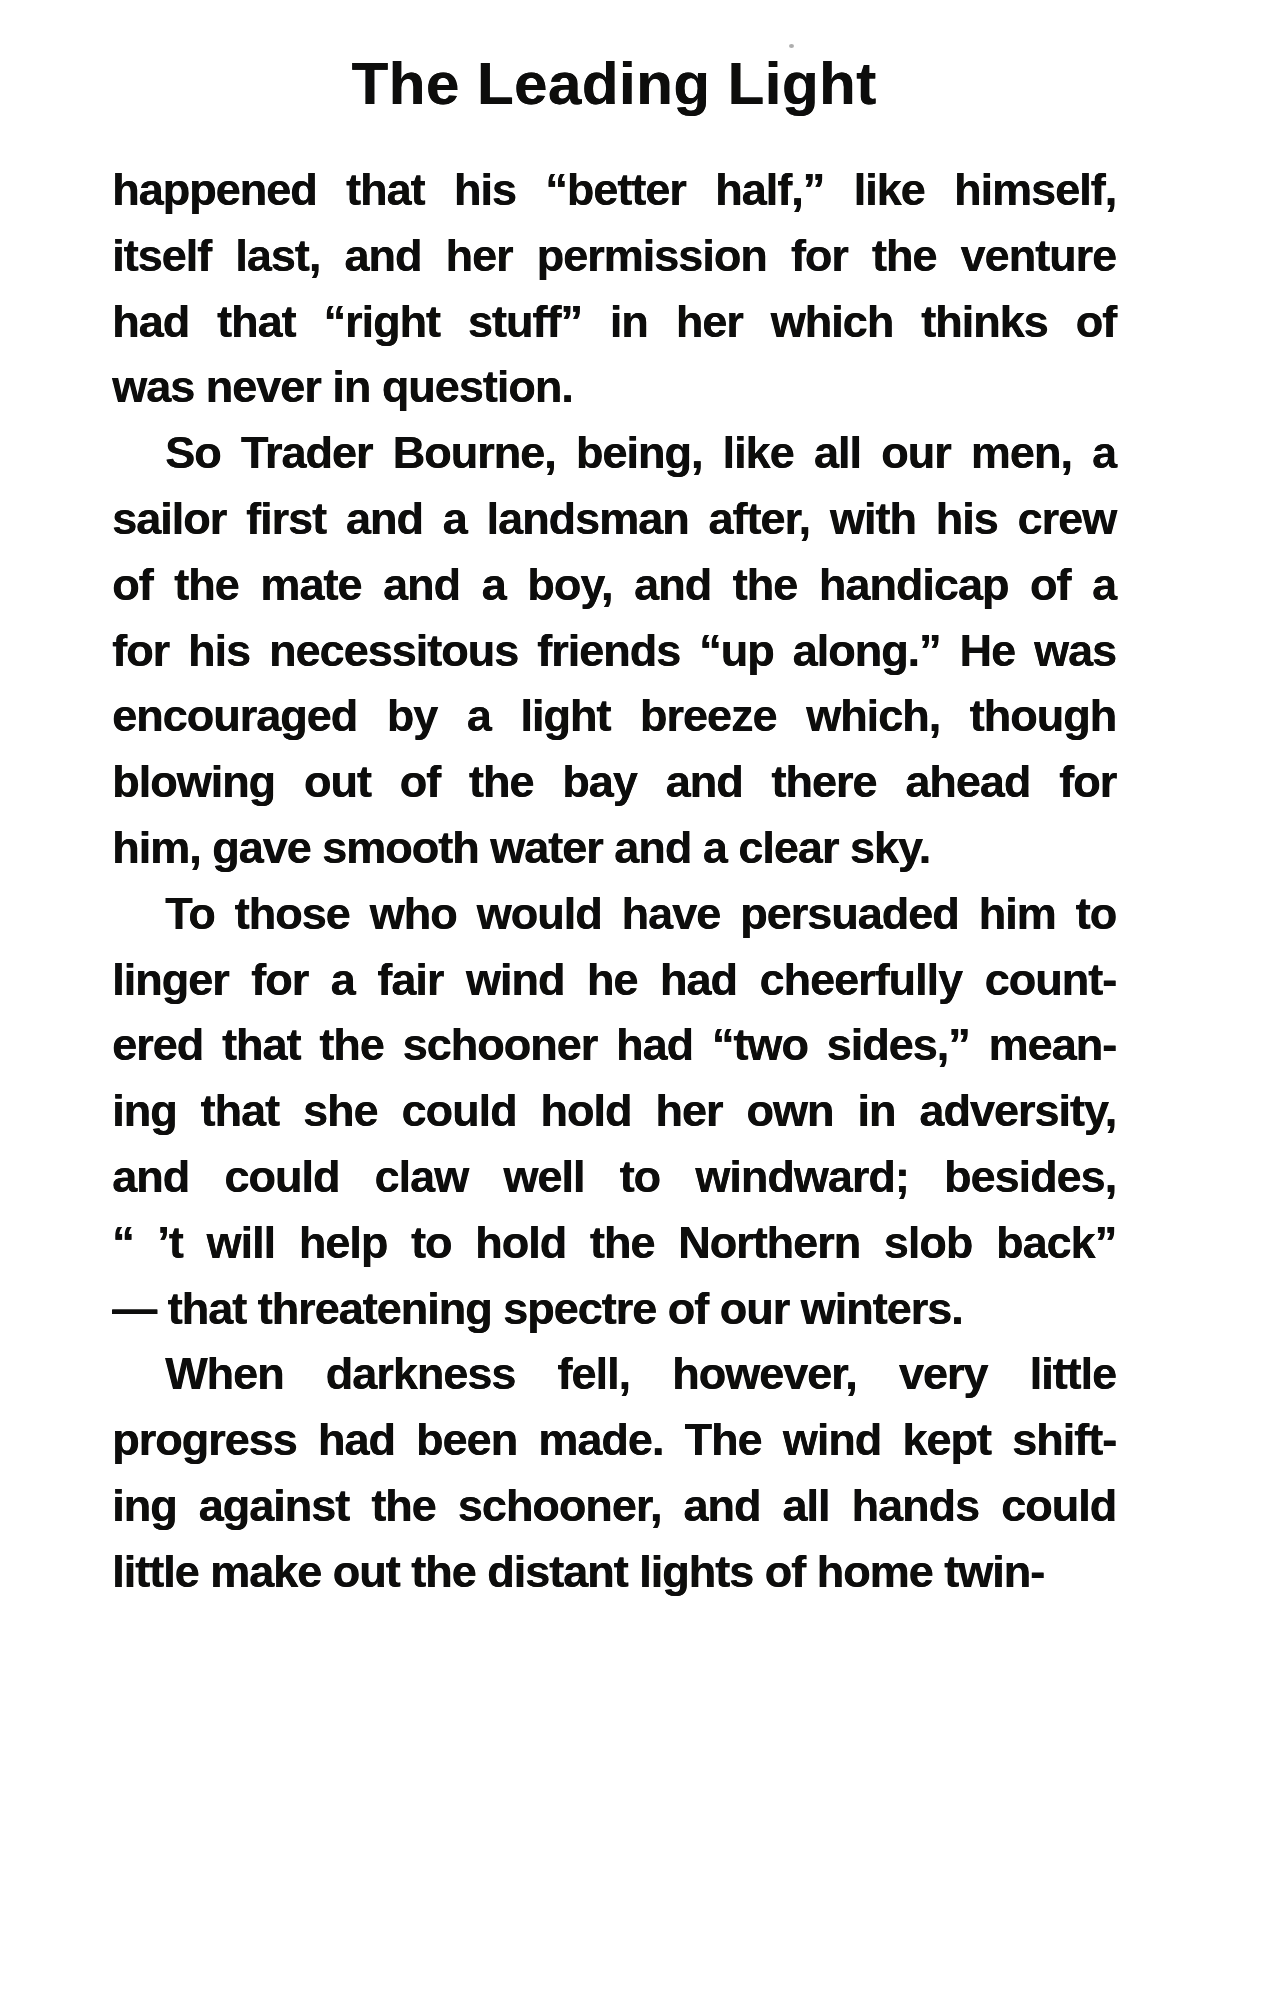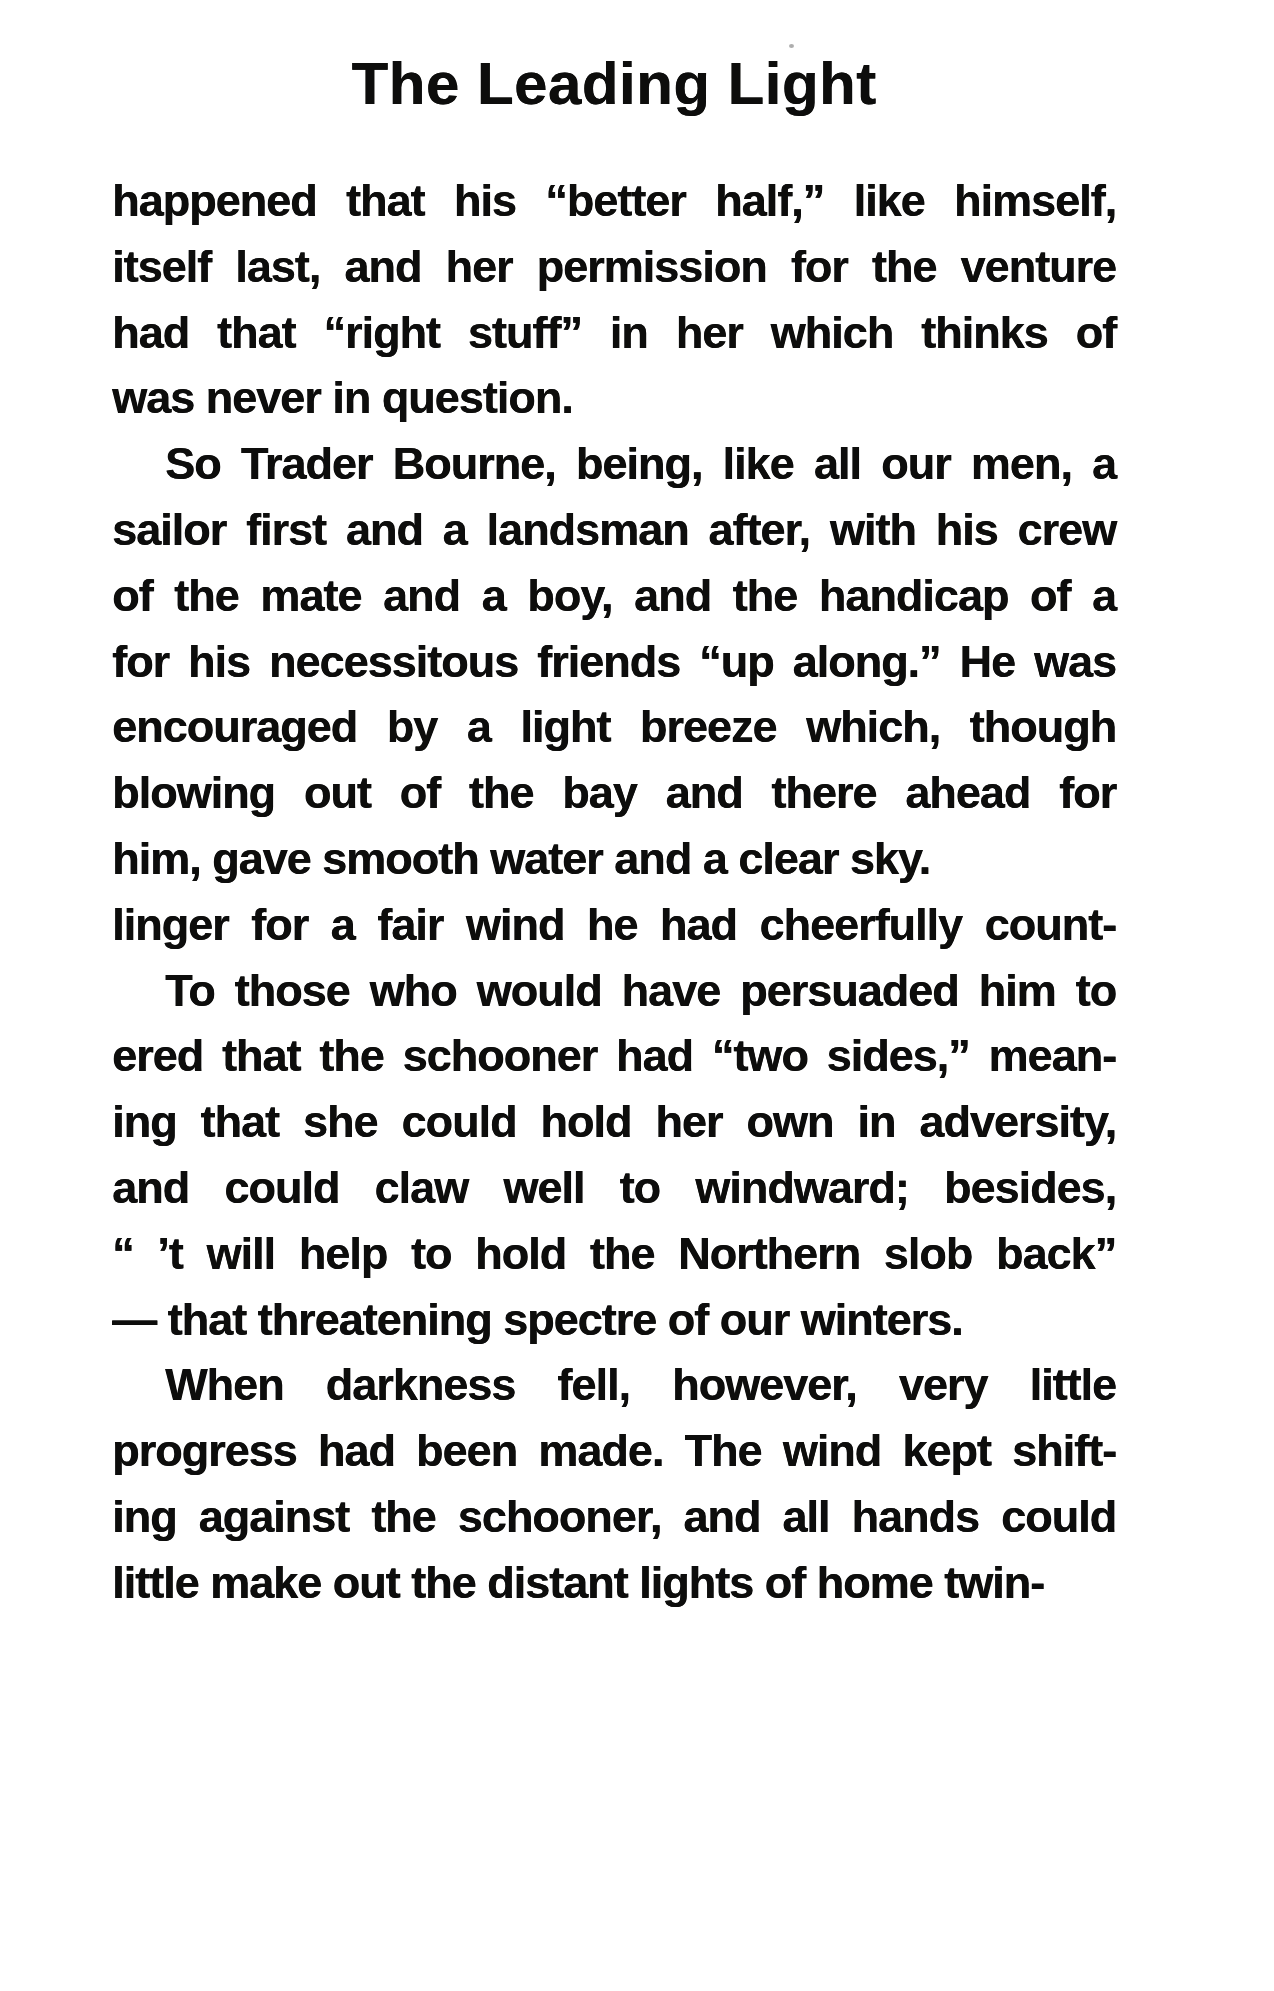--- a/index.html
+++ b/index.html
@@ -25,21 +25,21 @@
     margin: 0;
     font-size: 60px;
     line-height: 70px;
     font-weight: bold;
     text-align: center;
     letter-spacing: 0.5px;
     text-shadow: 0.4px 0.3px 0 currentColor;
   }
   .body-text {
     position: absolute;
-    top: 168px;
+    top: 157px;
     left: 112px;
     width: 1004px;
     font-size: 45px;
     line-height: 65.8px;
     font-weight: bold;
     letter-spacing: -1px;
     text-shadow: 0.4px 0.3px 0 currentColor;
   }
   .line {
     text-align: justify;
@@ -89,22 +89,22 @@
       <div class="line justify">itself last, and her permission for the venture</div>
       <div class="line justify">had that “right stuff” in her which thinks of</div>
       <div class="line">was never in question.</div>
       <div class="line justify indent">So Trader Bourne, being, like all our men, a</div>
       <div class="line justify">sailor first and a landsman after, with his crew</div>
       <div class="line justify">of the mate and a boy, and the handicap of a</div>
       <div class="line justify">for his necessitous friends “up along.” He was</div>
       <div class="line justify">encouraged by a light breeze which, though</div>
       <div class="line justify">blowing out of the bay and there ahead for</div>
       <div class="line">him, gave smooth water and a clear sky.</div>
+      <div class="line justify indent">To those who would have persuaded him to</div>
       <div class="line justify">linger for a fair wind he had cheerfully count-</div>
-      <div class="line justify indent">To those who would have persuaded him to</div>
       <div class="line justify">ered that the schooner had “two sides,” mean-</div>
       <div class="line justify">ing that she could hold her own in adversity,</div>
       <div class="line justify">and could claw well to windward; besides,</div>
       <div class="line justify">“ ’t will help to hold the Northern slob back”</div>
       <div class="line">— that threatening spectre of our winters.</div>
       <div class="line justify indent">When darkness fell, however, very little</div>
       <div class="line justify">progress had been made. The wind kept shift-</div>
       <div class="line justify">ing against the schooner, and all hands could</div>
       <div class="line">little make out the distant lights of home twin-</div>
     </div>

